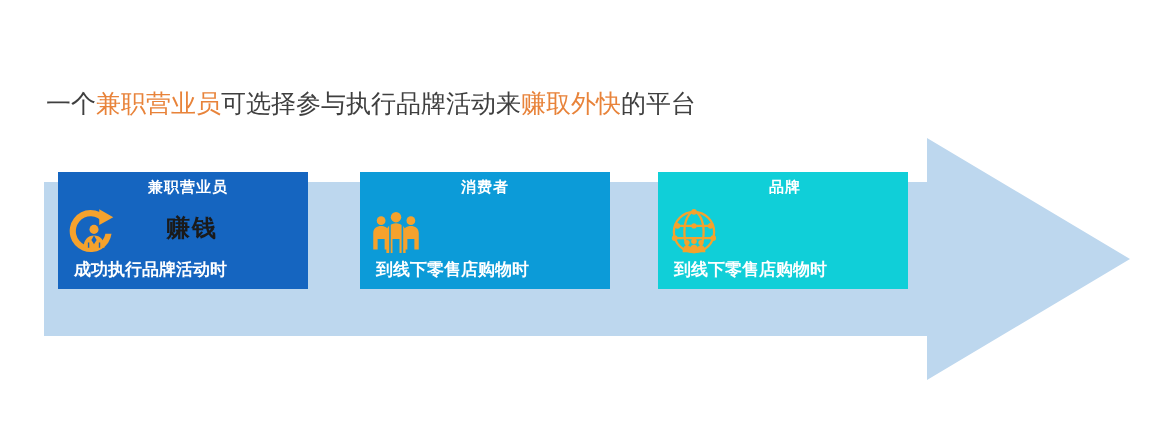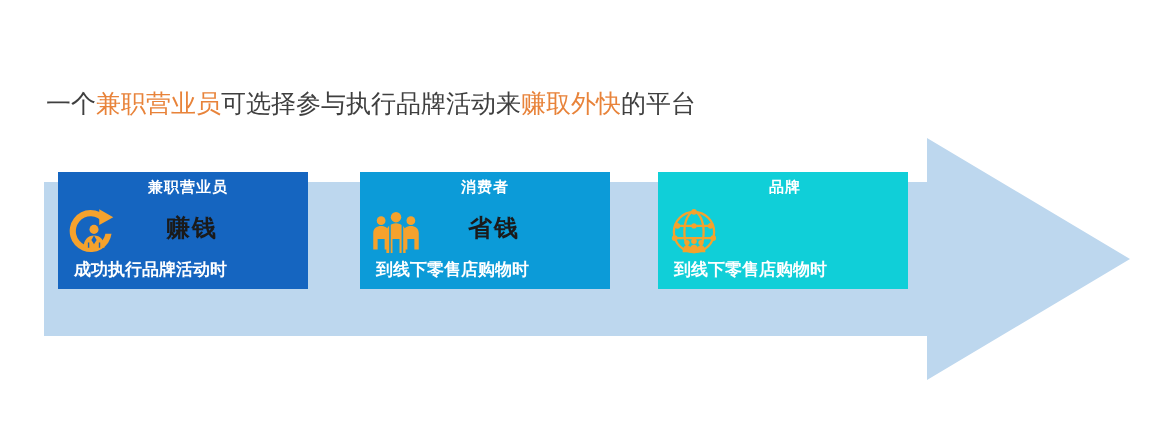--- a/index.html
+++ b/index.html
@@ -168,21 +168,20 @@
         <circle cx="49" cy="19" r="5" fill="#F5A22D"></circle>
         <path d="M40,52 L40,33 C40,28 44,25 49,25 C54,25 58,28 58,33 L58,52 L53,52 L53,40 L45,40 L45,52 Z" fill="#F5A22D"></path>
 
         <circle cx="32" cy="15" r="6" fill="#F5A22D"></circle>
         <path d="M21,56 L21,32 C21,26 26,22 32,22 C38,22 43,26 43,32 L43,56 L36,56 L36,40 L28,40 L28,56 Z" fill="#F5A22D"></path>
 
         <rect x="24.2" y="22" width="1.8" height="34" fill="#0C9BD8"></rect>
         <rect x="38.4" y="22" width="1.8" height="34" fill="#0C9BD8"></rect>
       </svg>
     </div>
-    <div class="card-main">省钱</div>
     <div class="card-sub">到线下零售店购物时</div>
   </div>
 
   <div class="card" id="card-2">
     <div class="card-title">品牌</div>
     <div class="card-icon">
       <svg viewBox="0 0 64 64" aria-hidden="true">
         <g fill="none" stroke="#F5A22D" stroke-width="2.6">
           <circle cx="32" cy="32" r="23"></circle>
           <ellipse cx="32" cy="32" rx="11" ry="23"></ellipse>

